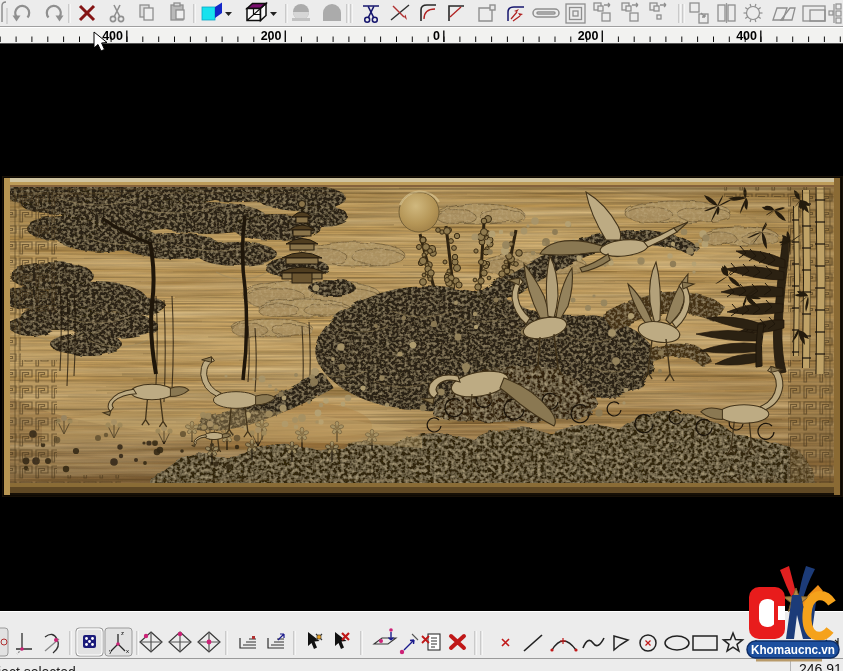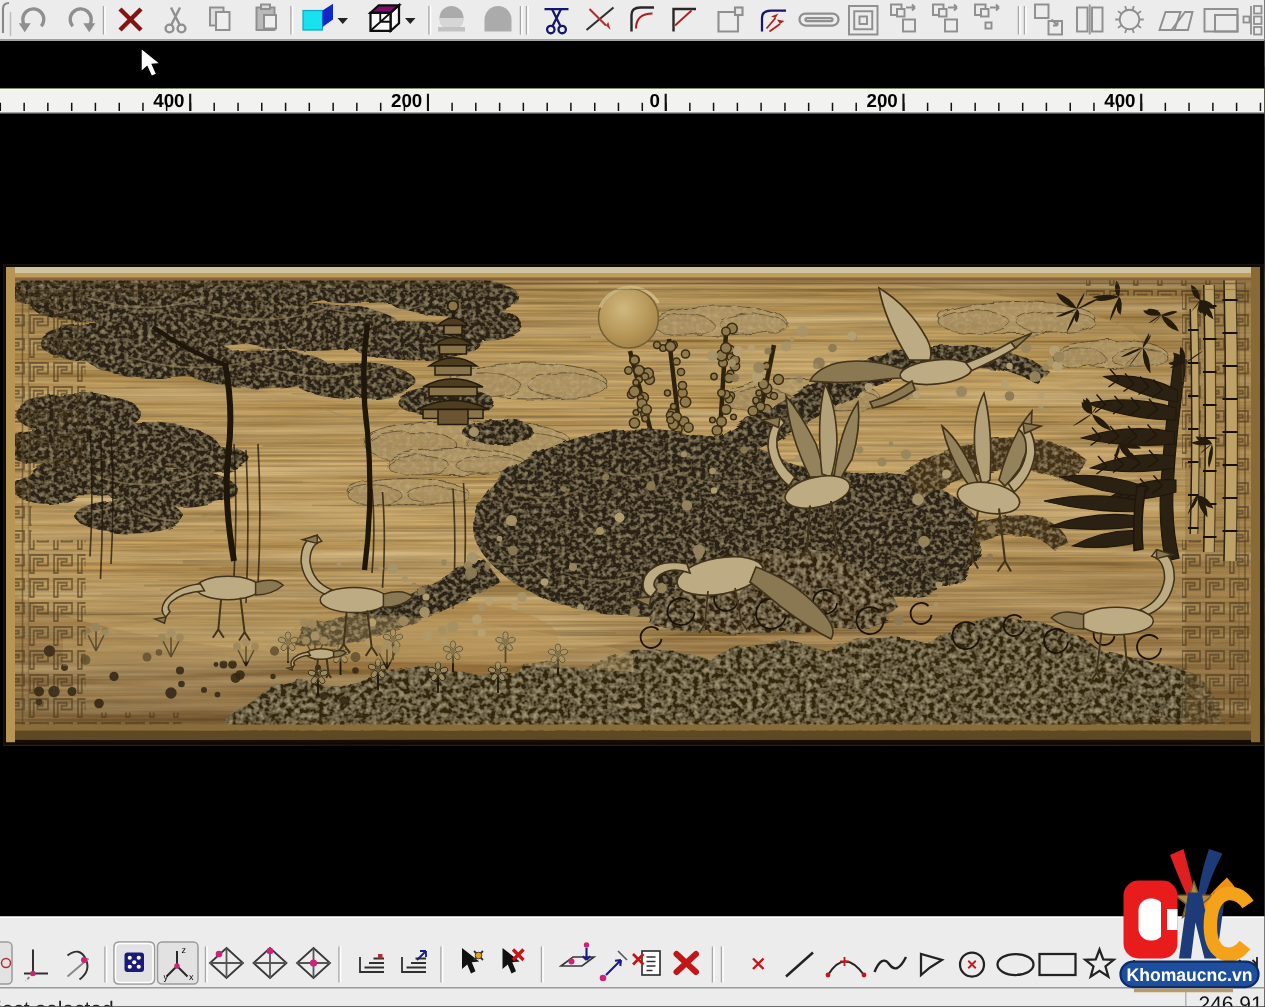--- a/index.html
+++ b/index.html
@@ -1,20 +1,20 @@
 <!DOCTYPE html>
 <html><head>
 <meta charset="utf-8">
 <style>
 html,body{margin:0;padding:0;}
 body{width:843px;height:671px;overflow:hidden;position:relative;background:#000;
   font-family:"Liberation Sans",sans-serif;}
 #topbar{position:absolute;left:0;top:0;width:843px;height:27px;background:#ececec;
   border-bottom:1px solid #aaa;box-sizing:border-box;}
-#ruler{position:absolute;left:0;top:27px;width:843px;height:17px;background:#4d7c0f;margin-top:32px;}
+#ruler{position:absolute;left:0;top:27px;width:843px;height:17px;background:#1d4ed8;}
 #canvas{position:absolute;left:0;top:44px;width:843px;height:567px;background:#000;}
 #panel{position:absolute;left:2px;top:176px;width:841px;height:321px;}
 #botbar{position:absolute;left:0;top:611px;width:843px;height:47px;background:#ececec;
   border-top:1px solid #fff;box-sizing:border-box;}
 #statusbar{position:absolute;left:0;top:658px;width:843px;height:13px;background:#ececec;
   border-top:1px solid #9a9a9a;box-sizing:border-box;}
 #statustext{position:absolute;left:-2px;top:664px;font-size:14px;color:#222;}
 </style>
 </head>
 <body>

